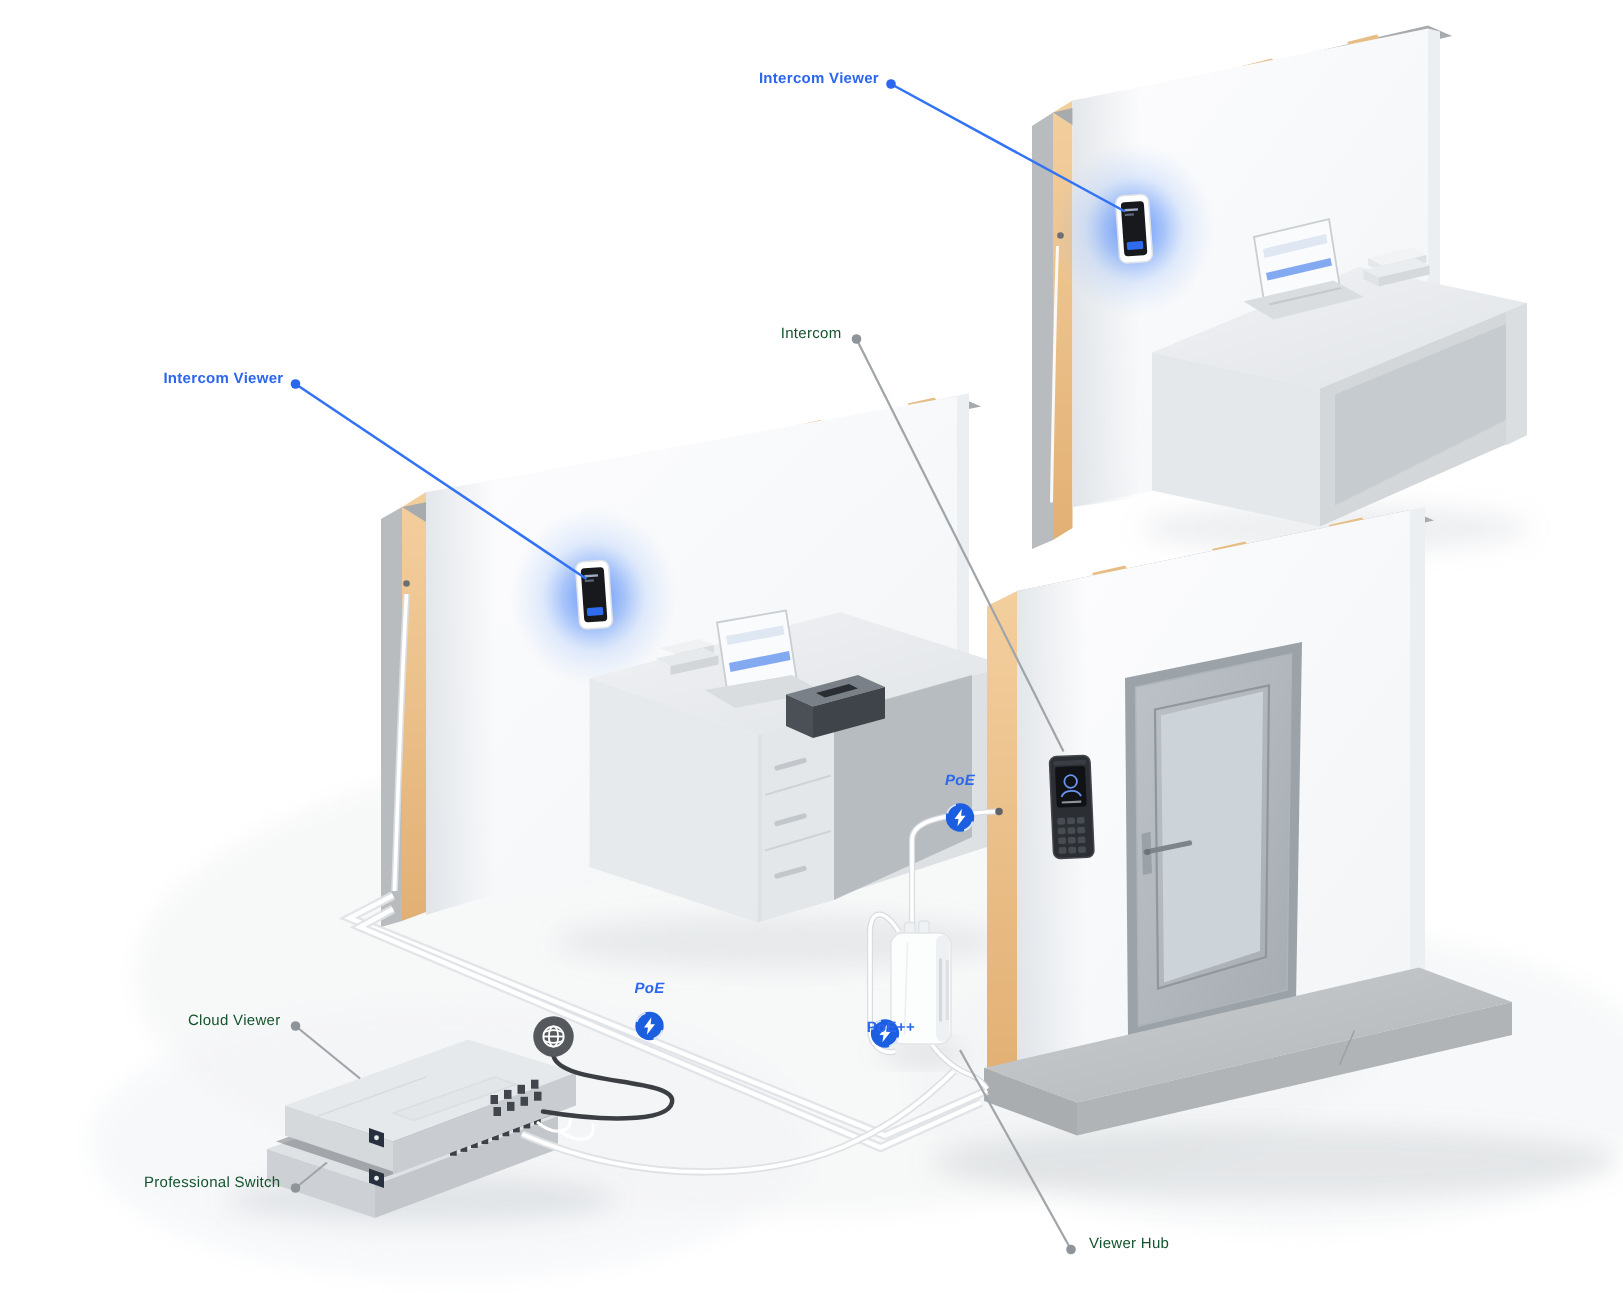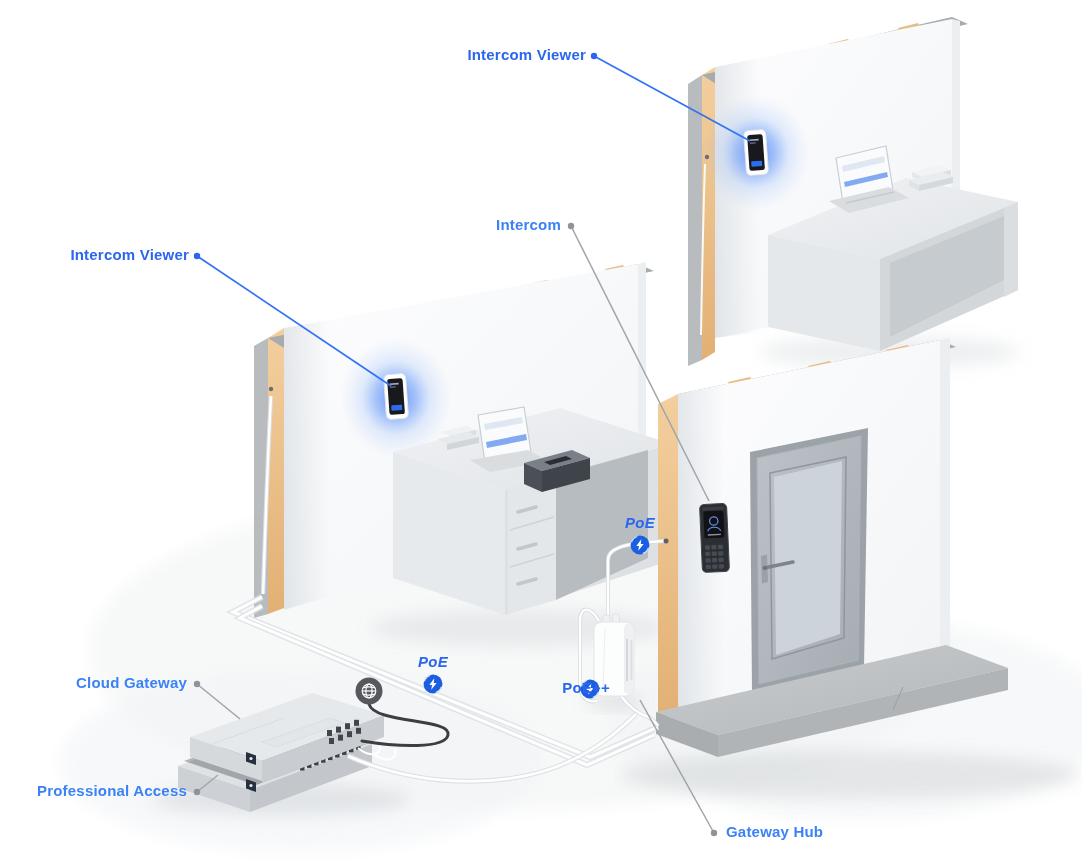--- a/index.html
+++ b/index.html
@@ -2,25 +2,25 @@
 <html><head>
 <meta charset="utf-8">
 <style>
   html,body{margin:0;padding:0;background:#ffffff;}
   .stage{
     position:relative;width:1082px;height:862px;overflow:hidden;
     background:#ffffff;font-family:"Liberation Sans",sans-serif;
   }
   .stage svg{position:absolute;inset:0;display:block;}
   .diagram-label{
-    position:absolute;white-space:nowrap;font-size:15px;line-height:1.1;
+    position:absolute;white-space:nowrap;font-size:10px;line-height:1.1;
     letter-spacing:.2px;user-select:none;
   }
   .diagram-label.blue{color:#2a66ee;font-weight:700;}
-  .diagram-label.gray{color:#3b82f6;font-weight:700;}
+  .diagram-label.gray{color:#14532d;font-weight:400;}
   .diagram-label.end{transform:translateX(-100%);}
   .diagram-label.center{transform:translateX(-50%);font-style:italic;}
 </style>
 </head>
 <body>
 
 <div class="stage">
 
 <svg width="1082" height="862" viewBox="0 0 1082 862">
   <defs>
@@ -332,17 +332,17 @@
     <circle cx="197" cy="792" r="3.2" fill="#8f949a"></circle>
   </g>
 </svg>
 
 <div class="diagram-label blue end" style="left:586px;top:47px;">Intercom Viewer</div>
 <div class="diagram-label blue end" style="left:189px;top:247px;">Intercom Viewer</div>
 <div class="diagram-label gray end" style="left:561px;top:217px;">Intercom</div>
 <div class="diagram-label blue center" style="left:640px;top:515px;">PoE</div>
 <div class="diagram-label blue center" style="left:433px;top:654px;">PoE</div>
 <div class="diagram-label blue end" style="left:610px;top:680px;">PoE++</div>
-<div class="diagram-label gray end" style="left:187px;top:675px;">Cloud Gateway</div>
-<div class="diagram-label gray end" style="left:187px;top:783px;">Professional Access</div>
-<div class="diagram-label gray" style="left:726px;top:824px;">Gateway Hub</div>
+<div class="diagram-label gray end" style="left:187px;top:675px;">Cloud Viewer</div>
+<div class="diagram-label gray end" style="left:187px;top:783px;">Professional Switch</div>
+<div class="diagram-label gray" style="left:726px;top:824px;">Viewer Hub</div>
 
 </div>
 
 </body></html>

